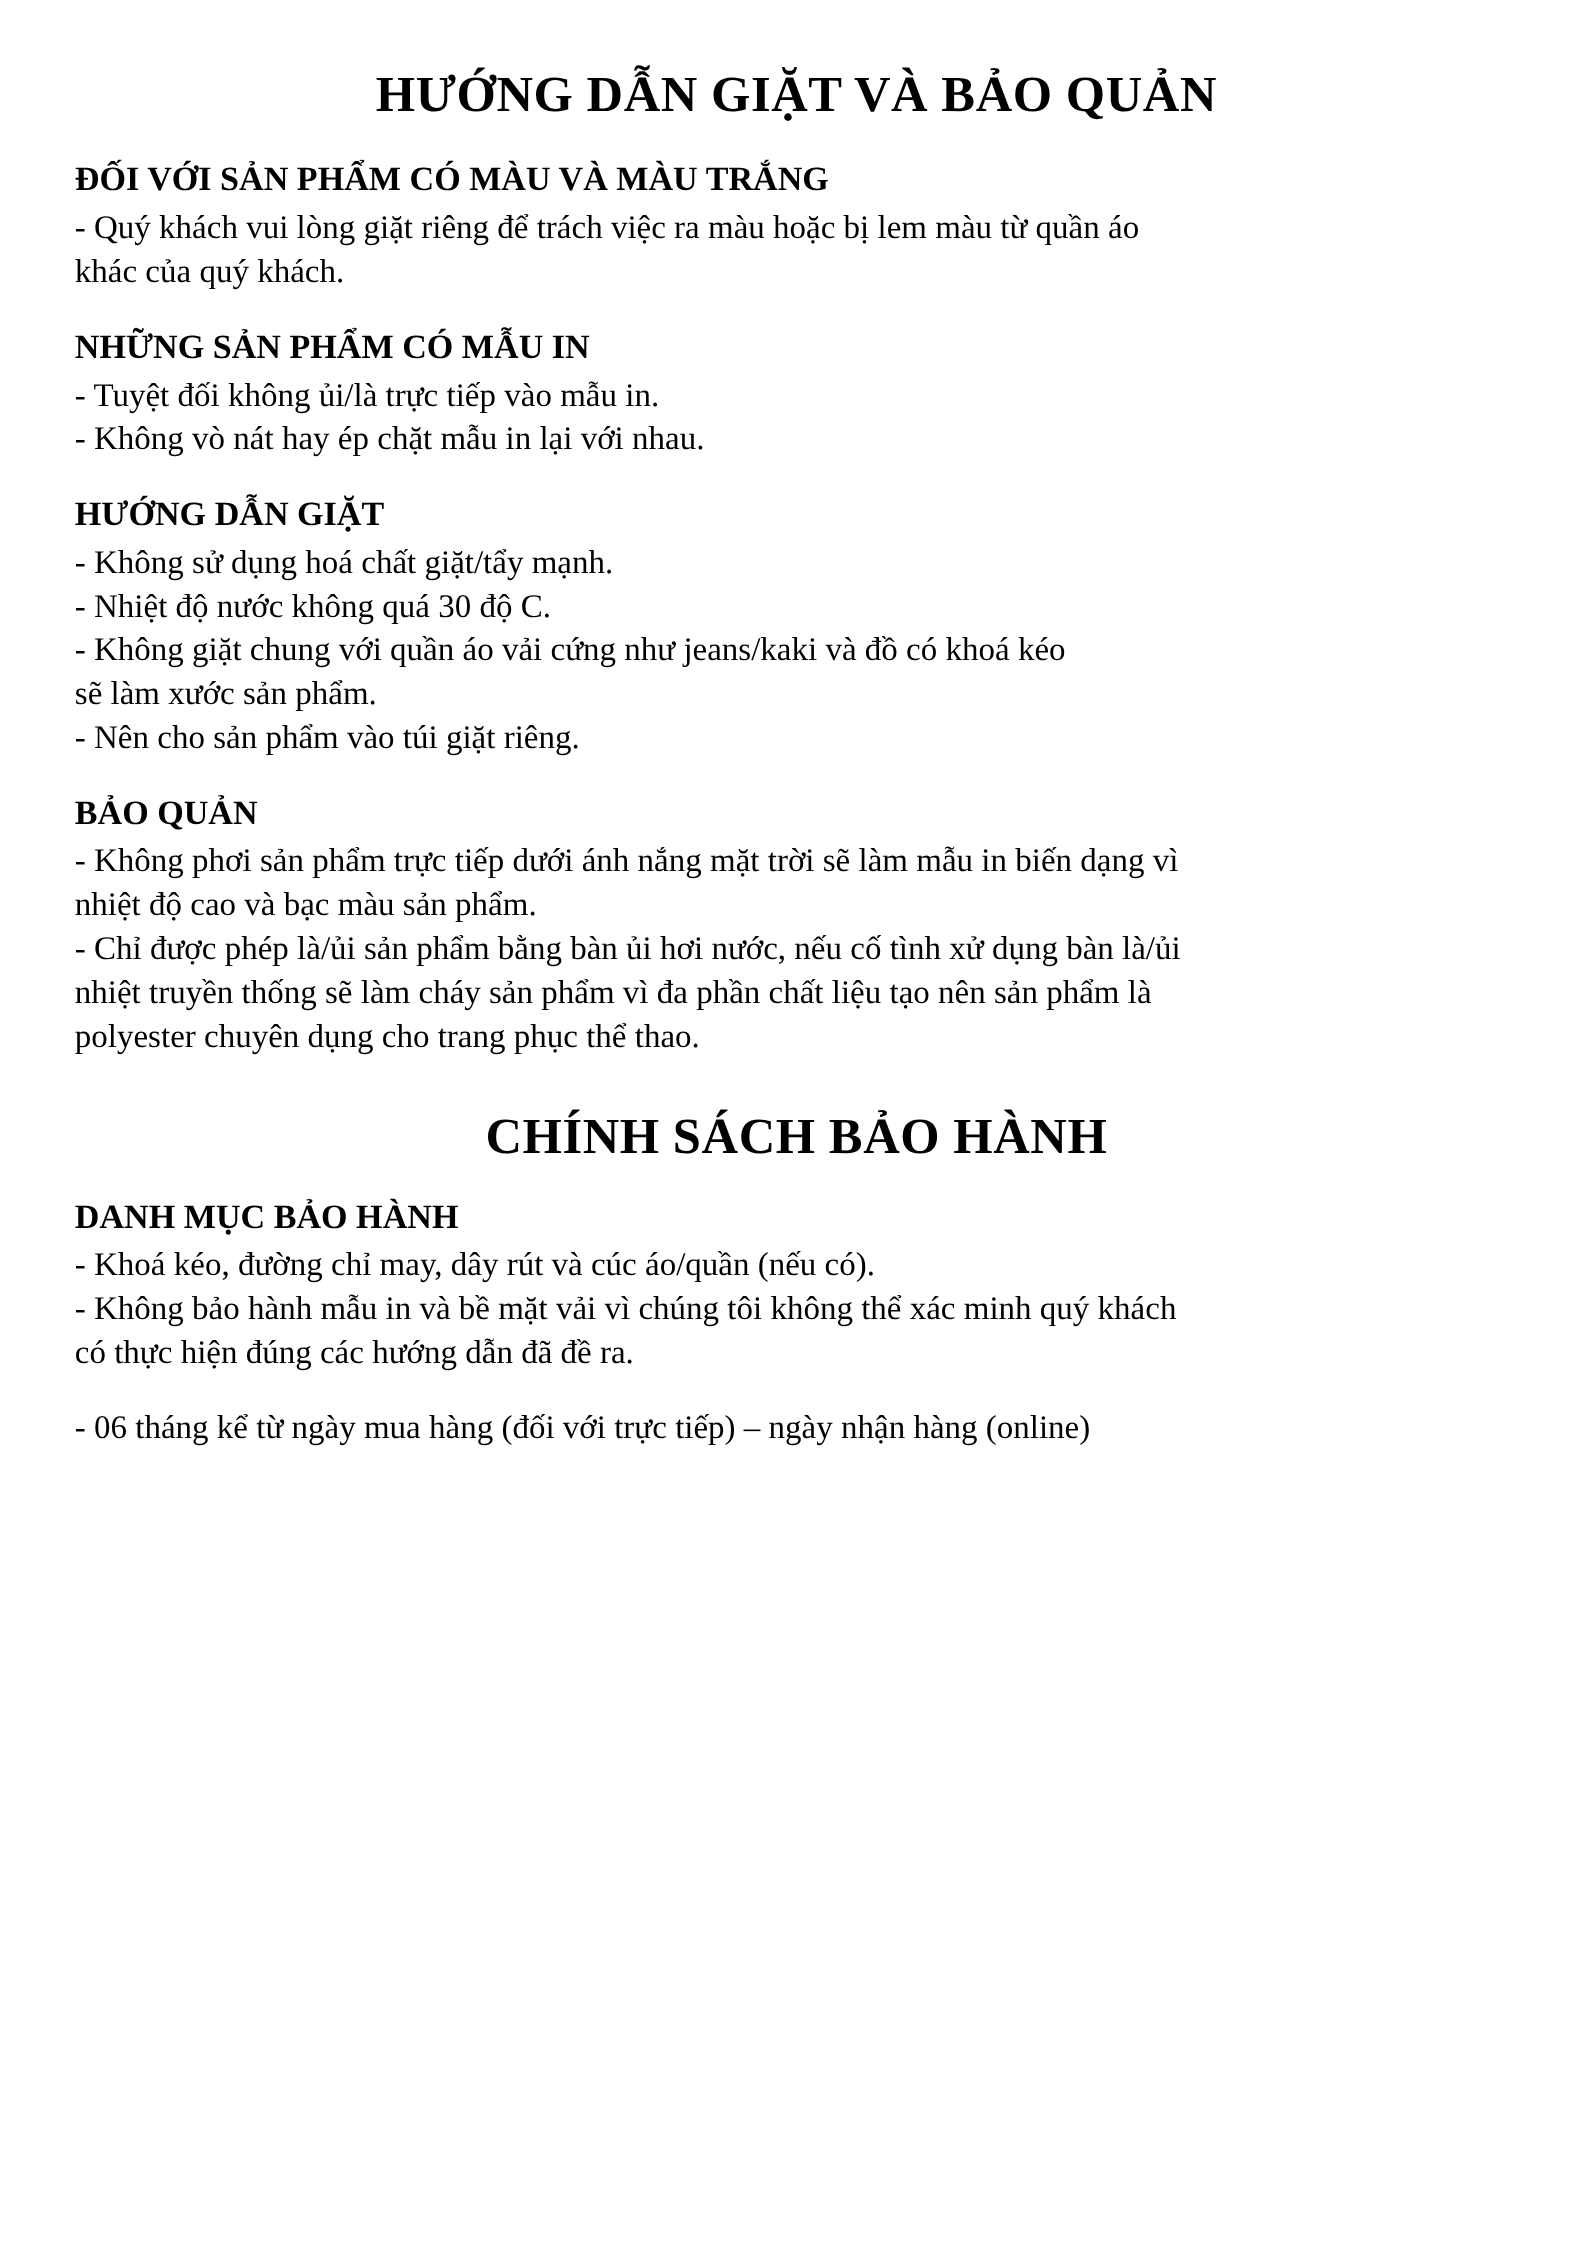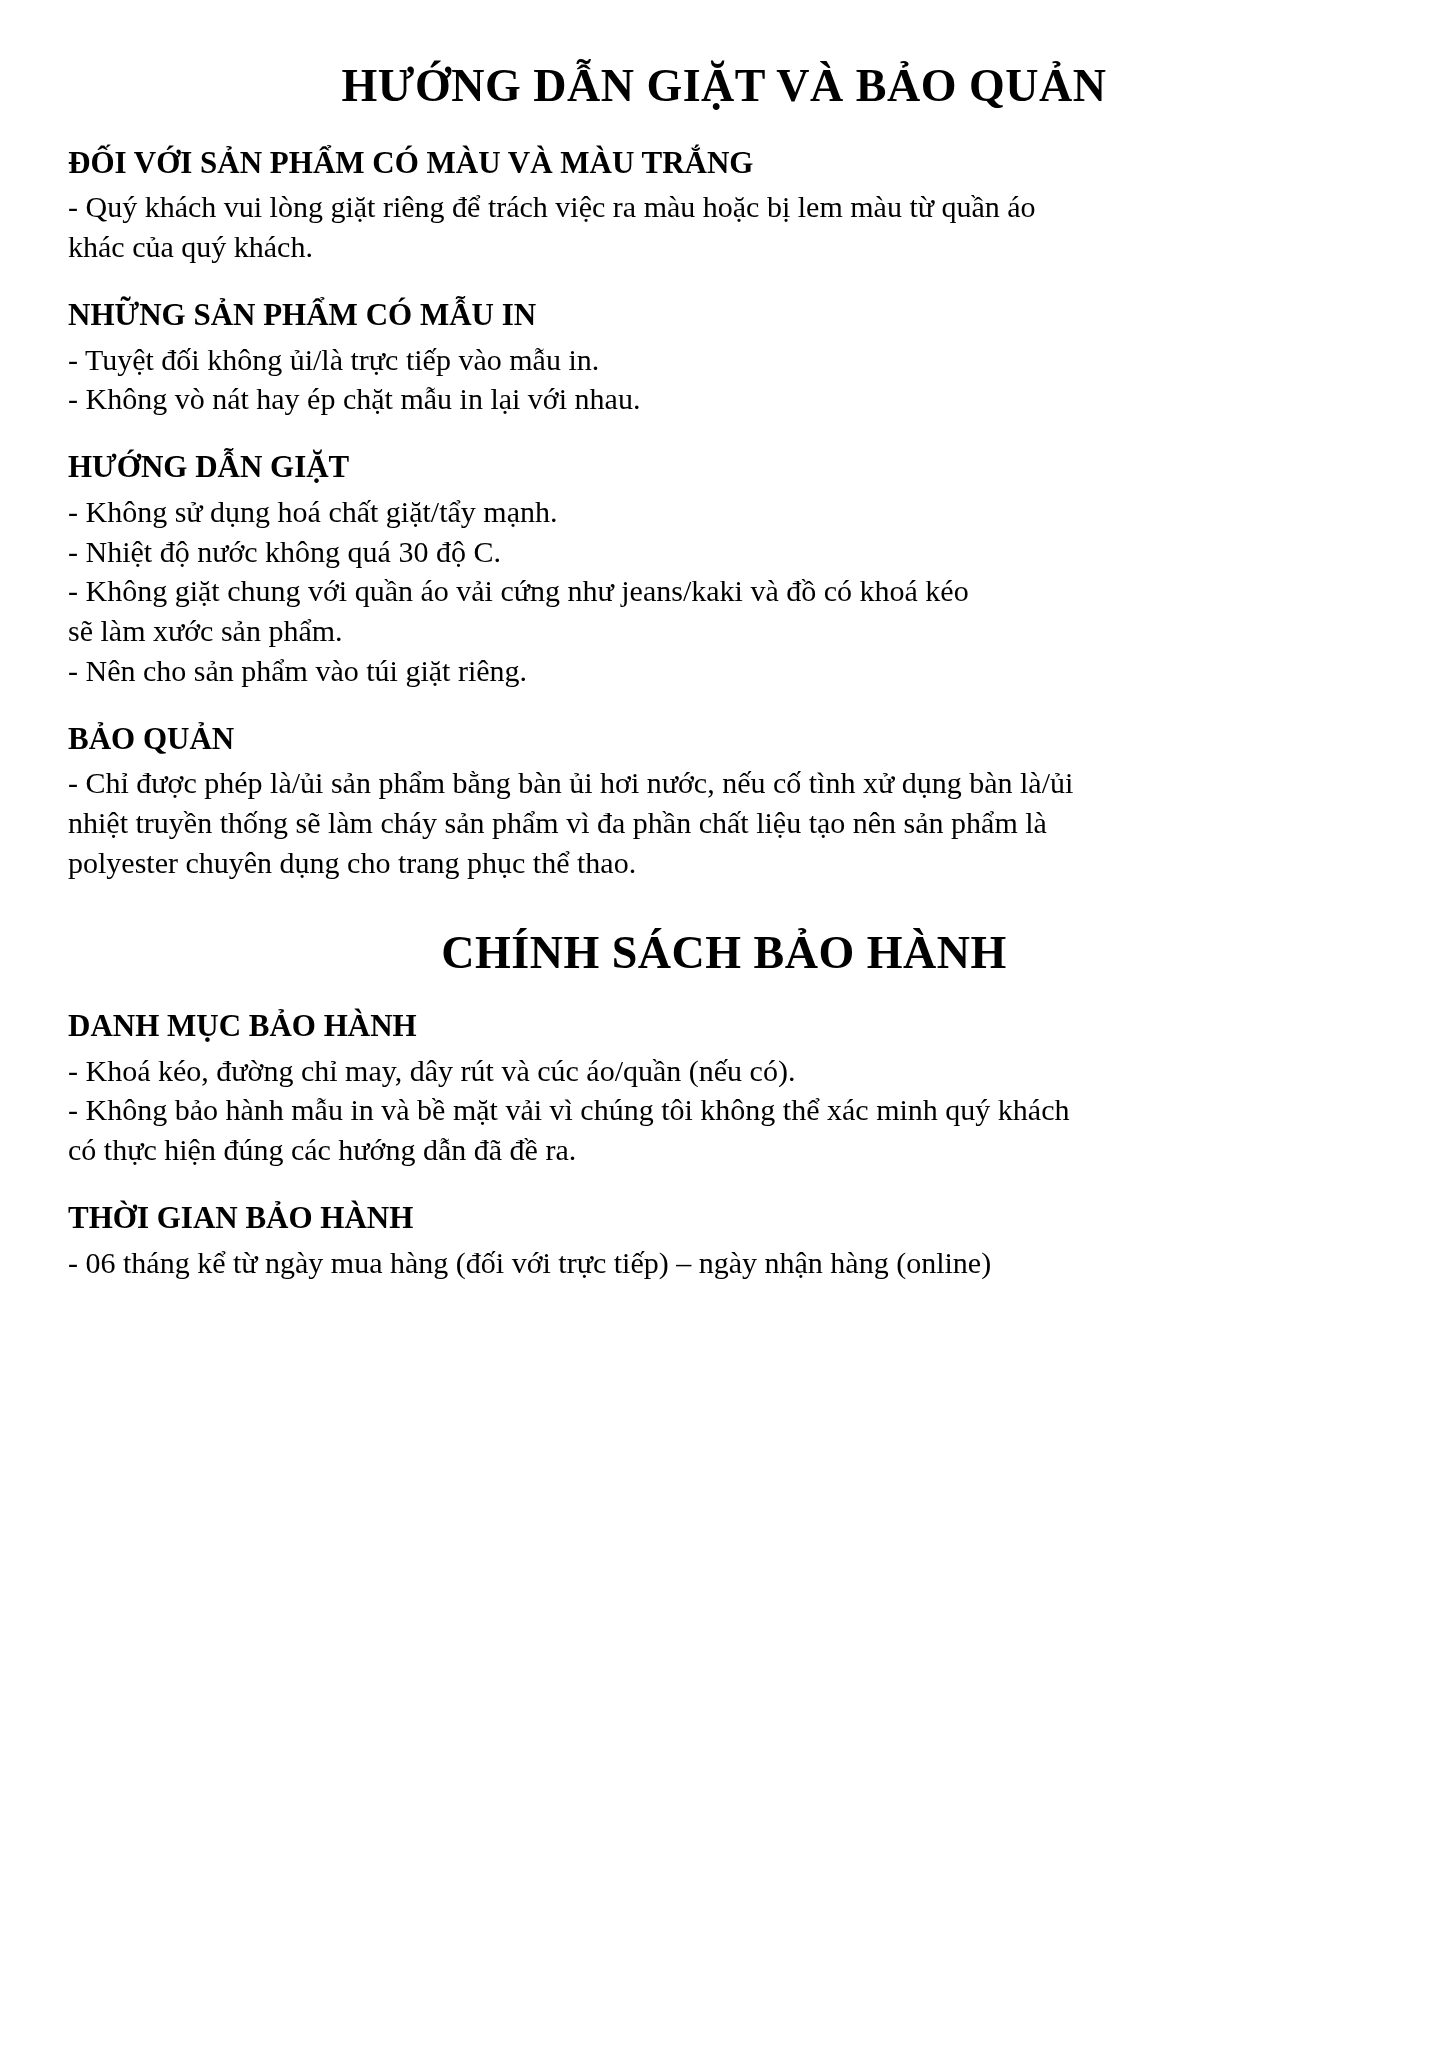--- a/index.html
+++ b/index.html
@@ -84,33 +84,34 @@
     <h2 class="sec-heading">HƯỚNG DẪN GIẶT</h2>
     <p class="body-line">- Không sử dụng hoá chất giặt/tẩy mạnh.</p>
     <p class="body-line">- Nhiệt độ nước không quá 30 độ C.</p>
     <p class="body-line">- Không giặt chung với quần áo vải cứng như jeans/kaki và đồ có khoá kéo
 sẽ làm xước sản phẩm.</p>
     <p class="body-line">- Nên cho sản phẩm vào túi giặt riêng.</p>
   </section>
 
   <section class="sec">
     <h2 class="sec-heading">BẢO QUẢN</h2>
+    <p class="body-line">- Không phơi sản phẩm trực tiếp dưới ánh nắng mặt trời sẽ làm mẫu in biến dạng vì
+nhiệt độ cao và bạc màu sản phẩm.</p>
     <p class="body-line">- Chỉ được phép là/ủi sản phẩm bằng bàn ủi hơi nước, nếu cố tình xử dụng bàn là/ủi
 nhiệt truyền thống sẽ làm cháy sản phẩm vì đa phần chất liệu tạo nên sản phẩm là
 polyester chuyên dụng cho trang phục thể thao.</p>
   </section>
 
   <h1 class="doc-title warranty">CHÍNH SÁCH BẢO HÀNH</h1>
 
   <section class="sec first">
     <h2 class="sec-heading">DANH MỤC BẢO HÀNH</h2>
     <p class="body-line">- Khoá kéo, đường chỉ may, dây rút và cúc áo/quần (nếu có).</p>
     <p class="body-line">- Không bảo hành mẫu in và bề mặt vải vì chúng tôi không thể xác minh quý khách
 có thực hiện đúng các hướng dẫn đã đề ra.</p>
   </section>
 
   <section class="sec">
-    <h2 class="sec-heading">THỜI GIAN BẢO HÀNH</h2>
     <p class="body-line">- 06 tháng kể từ ngày mua hàng (đối với trực tiếp) – ngày nhận hàng (online)</p>
   </section>
 
 
 </div>
 
 </body></html>

